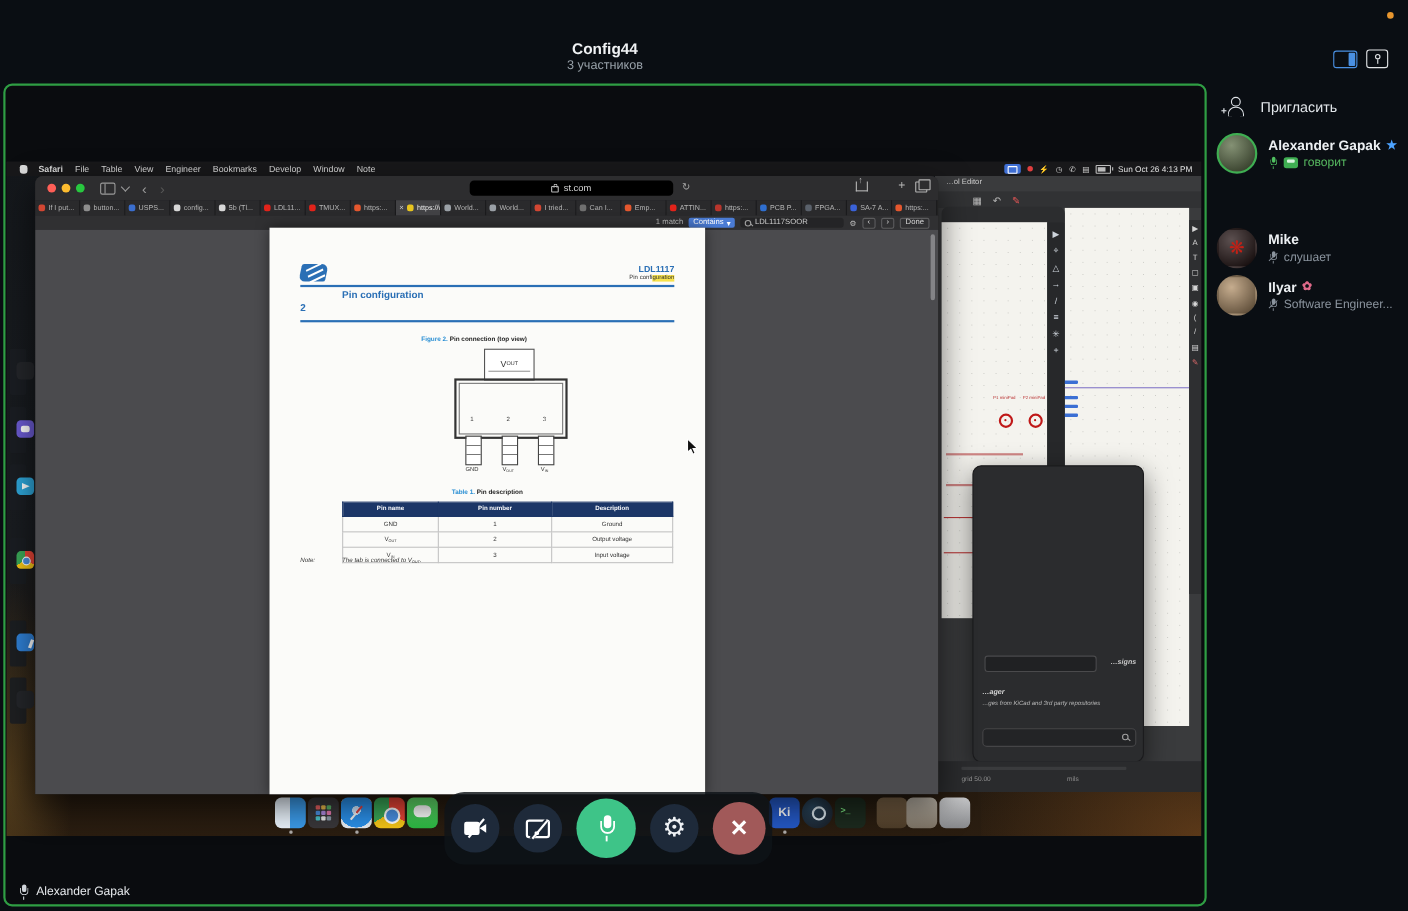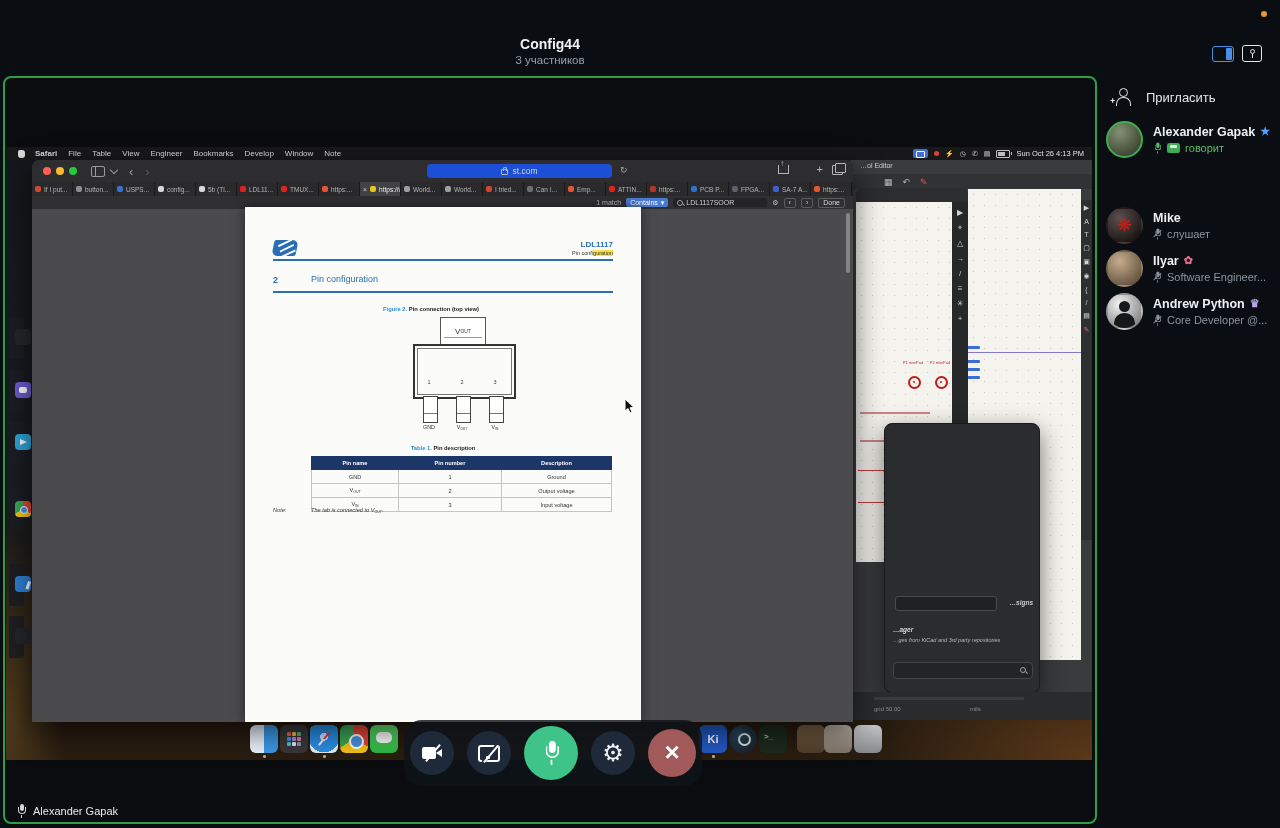--- a/index.html
+++ b/index.html
@@ -41,21 +41,21 @@
   
   .safari{left:26px;top:13px;width:821px;height:562px;background:#29292b;border-radius:7px 7px 0 0;
      box-shadow:0 10px 30px rgba(0,0,0,.6);z-index:4;overflow:hidden}
   .tl{width:8px;height:8px;border-radius:50%;display:inline-block}
   .sf-toolbar{position:absolute;left:0;top:0;width:100%;height:22px;background:#2d2d2f;display:flex;align-items:center}
   .sidebar-ico{width:12px;height:9px;border:1px solid #9a9a9a;border-radius:2px;position:relative;margin-left:14px}
   .sidebar-ico::after{content:"";position:absolute;left:3px;top:0;bottom:0;width:1px;background:#9a9a9a}
   .chev{width:5px;height:5px;border-right:1.5px solid #9a9a9a;border-bottom:1.5px solid #9a9a9a;transform:rotate(45deg);margin-left:6px;margin-top:-3px}
   .navgl{font-size:13px;color:#9a9a9a;margin-left:12px;line-height:1}
   .navgl.dis{color:#565656}
-  .addr{position:absolute;left:395px;top:4px;width:185px;height:14px;background:#1d4ed8;border-radius:4px;
+  .addr{position:absolute;left:395px;top:4px;width:185px;height:14px;background:#000000;border-radius:4px;
      display:flex;align-items:center;justify-content:center;gap:4px;font-size:8.5px;color:#d6d6d6}
   .lock{width:5px;height:4px;border:1px solid #b9b9b9;border-radius:1px;position:relative;margin-top:2px}
   .lock::before{content:"";position:absolute;left:0.5px;top:-3px;width:2.5px;height:3px;border:1px solid #b9b9b9;border-bottom:none;border-radius:2px 2px 0 0}
   .reload{position:absolute;left:588px;top:5px;font-size:9px;color:#a8a8a8}
   .sf-right{position:absolute;right:10px;top:4px;display:flex;gap:9px;align-items:center;color:#b5b5b5}
   .shareico{width:9px;height:8px;border:1px solid #b5b5b5;border-top:none;position:relative}
   .shareico::after{content:"↑";position:absolute;left:1.5px;top:-6px;font-size:8px;color:#b5b5b5}
   .plusico{font-size:11px;line-height:1}
   .tabsico{width:9px;height:8px;border:1px solid #b5b5b5;border-radius:1px;position:relative}
   .tabsico::after{content:"";position:absolute;left:2px;top:-3px;width:9px;height:8px;border:1px solid #b5b5b5;border-radius:1px;background:#2d2d2f}
@@ -78,21 +78,21 @@
   .sf-scroll{position:absolute;right:3px;top:4px;width:4px;height:60px;background:#848487;border-radius:2px}
   
   .pdf{position:absolute;left:213px;top:-2px;width:396px;height:517px;background:#fbfbf9;color:#333;box-shadow:0 0 12px rgba(0,0,0,.5)}
   .st-logo{position:absolute;left:28px;top:33px;width:24px;height:16px;background:#2a6fb5;border-radius:2px 6px 2px 6px;transform:skewX(-12deg)}
   .st-logo::after{content:"";position:absolute;left:4px;top:2px;width:14px;height:1.5px;background:#fff;transform:rotate(-28deg);box-shadow:0 6px 0 #fff,0 12px 0 #fff}
   .doc-code{position:absolute;right:28px;top:33px;font-size:8px;font-weight:bold;color:#2a6fb5}
   .doc-sub{position:absolute;right:28px;top:43px;font-size:5.5px;color:#333}
   .hl{background:#f7e24b}
   .hrule{position:absolute;left:28px;right:28px;top:52px;height:2px;background:#2a6fb5}
   .sec-num{position:absolute;left:28px;top:68px;font-size:9px;font-weight:bold;color:#2a6fb5}
-  .sec-title{position:absolute;left:66px;top:67px;font-size:9px;font-weight:normal;color:#2a6fb5}
+  .sec-title{position:absolute;left:66px;top:56px;font-size:9px;font-weight:bold;color:#2a6fb5}
   .sec-rule{position:absolute;left:28px;right:28px;top:84px;height:1.5px;background:#2a6fb5}
   .figcap{position:absolute;left:138px;top:99px;font-size:5.8px}
   .bluecap{color:#2a8fd4;font-weight:bold}
   .bcap{color:#222;font-weight:bold}
   .pkg-tab{position:absolute;left:195px;top:110px;width:44px;height:27px;border:1px solid #555;background:#fff;
      display:flex;align-items:center;justify-content:center;font-size:8px;color:#333}
   .pkg-tab::after{content:"";position:absolute;left:3px;bottom:7px;width:38px;height:1px;background:#999}
   .pkg-body{position:absolute;left:168px;top:137px;width:99px;height:51px;border:2px solid #333}
   .pkg-body::after{content:"";position:absolute;left:2px;top:2px;right:2px;bottom:2px;border:1px solid #777}
   .pinnum{position:absolute;top:172px;font-size:5.5px;color:#444;width:10px;text-align:center}
@@ -642,30 +642,13 @@
         <span class="micico smic muted" style="transform:scale(.8)">
             <span class="cap"></span>
             <span class="arc"></span>
             <span class="stem"></span>
           </span>
         <span>Software Engineer...</span>
       </div>
     </div>
   </div>
 
-  <div class="p-row" style="top:210px">
-    <div class="avatar figure" style="background-color: rgb(239, 239, 239);"></div>
-    <div class="p-meta">
-      <div class="p-name">
-          <span>Andrew Python</span>
-          <span class="badge" style="color: rgb(180, 165, 230);">♛</span>
-        </div>
-      <div class="p-status">
-        <span class="micico smic muted" style="transform:scale(.8)">
-            <span class="cap"></span>
-            <span class="arc"></span>
-            <span class="stem"></span>
-          </span>
-        <span>Core Developer @...</span>
-      </div>
-    </div>
-  </div>
 </div>
 
 </body></html>

